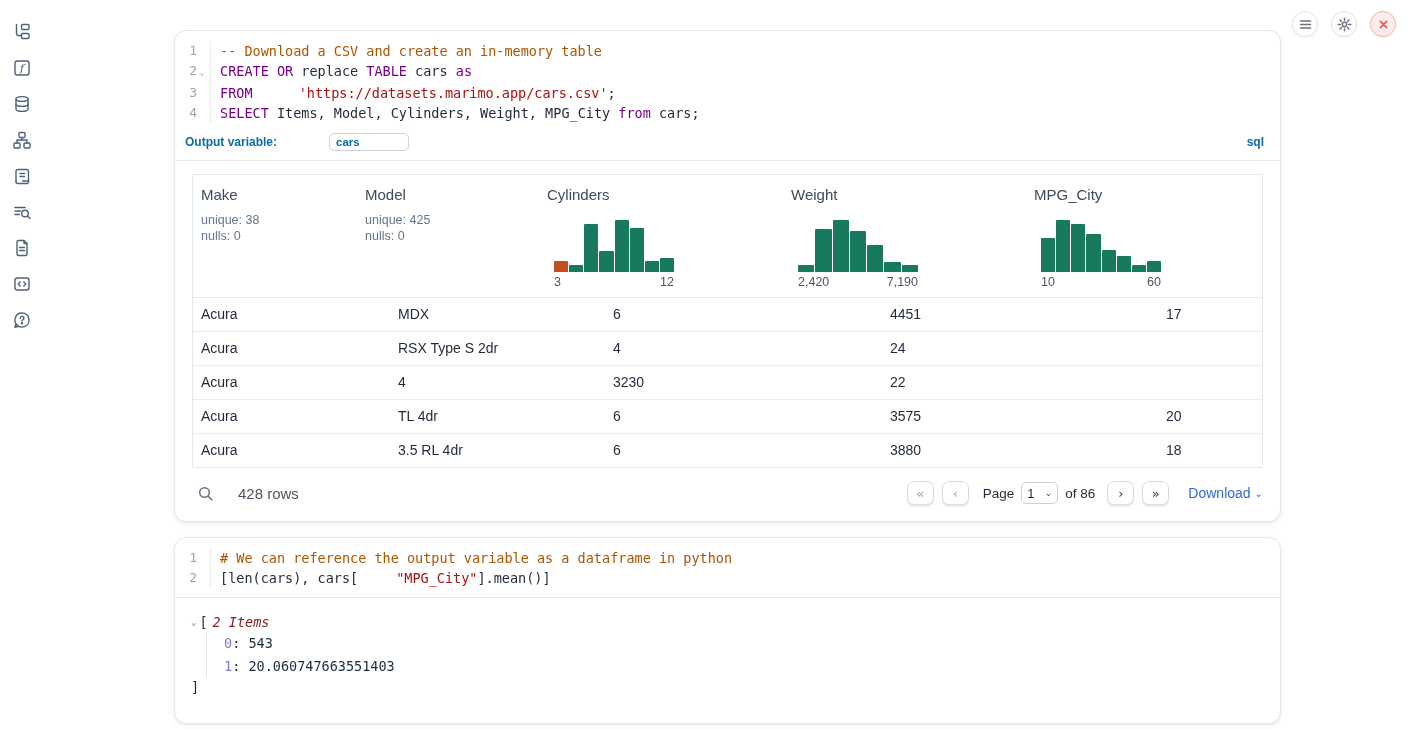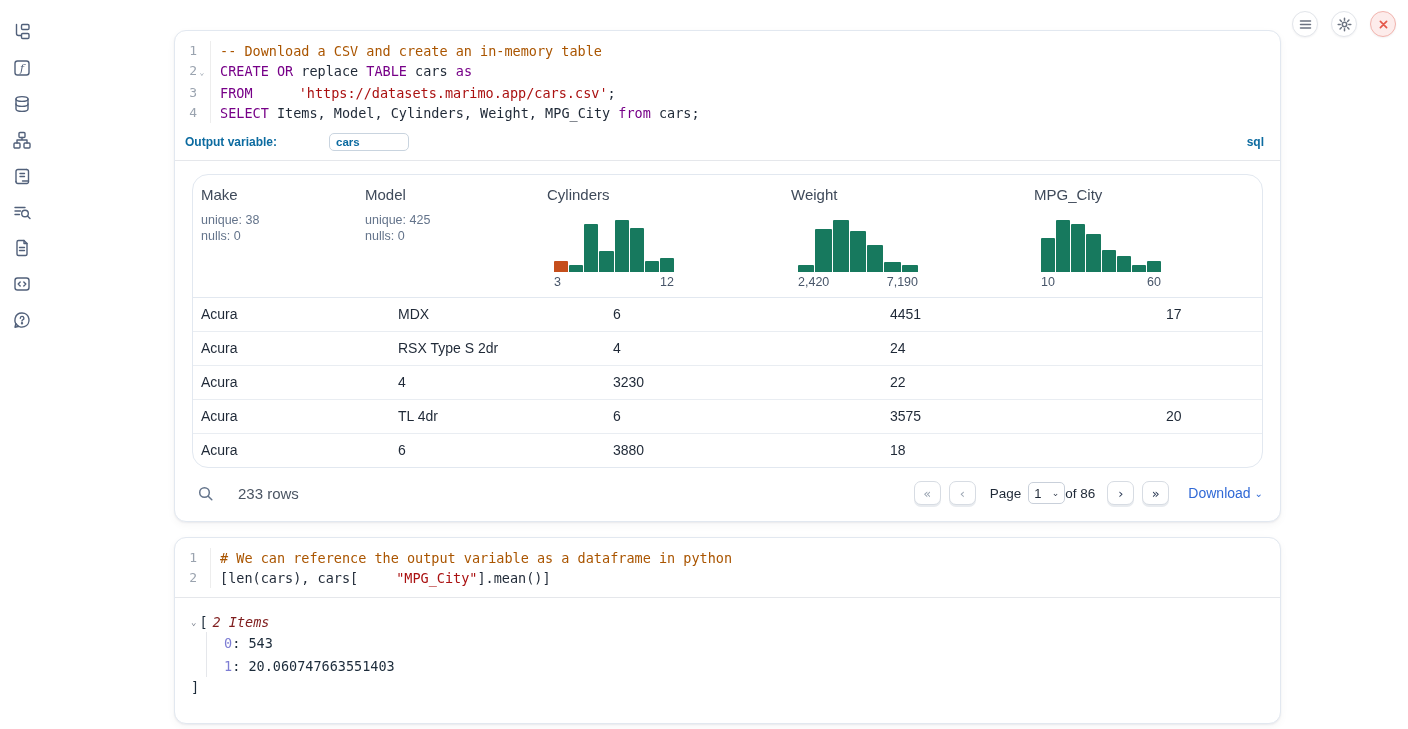--- a/index.html
+++ b/index.html
@@ -47,21 +47,21 @@
   .outvar-label { font-size:12px; font-weight:bold; color:var(--accent); }
   .outvar-input { width:80px; height:18px; margin-left:8px; border:1px solid #c9d4df; border-radius:5px;
                   padding:0 6px; font-size:11.5px; font-weight:bold; color:var(--accent);
                   font-family:"Liberation Sans", sans-serif; outline:none; }
   .lang-badge { margin-left:auto; font-size:12px; font-weight:600; color:var(--accent); }
 
   .divider { border-top:1px solid #e5e7eb; }
 
   
   .output-area { padding:13px 17px 16px; }
-  .table-box { border:1px solid #e2e8f0; border-radius:16px; overflow:hidden; }
+  .table-box { border:1px solid #e2e8f0; border-radius:1px; overflow:hidden; }
   .thead, .tr { display:grid; grid-template-columns:164px 182px 244px 243px 1fr; }
   .thead { border-bottom:1px solid #e2e8f0; }
   .th { height:122px; padding:11px 8px 8px; display:flex; flex-direction:column; cursor:pointer; }
   .th-name { font-size:15px; color:#3f4a5a; }
   .th-stats { margin-top:9px; font-size:12.5px; color:#64748b; line-height:16px; }
   .hist { margin-top:auto; width:120px; margin-left:7px; }
   .hist-bars { display:flex; align-items:flex-end; gap:1px; height:55px; }
   .hist-bar { flex:1; border-radius:1px 1px 0 0; }
   .hist-labels { display:flex; justify-content:space-between; font-size:12.5px; color:#475569; margin-top:3px; }
   .tr { border-top:1px solid #e9edf2;gap:33px; }
@@ -78,21 +78,21 @@
             box-shadow:0 2px 0 #e8ebef; cursor:pointer; font-size:13px; line-height:1;
             display:flex; align-items:center; justify-content:center; font-family:"DejaVu Sans", sans-serif; }
   .pg-btn.light { color:#9aa4b2; }
   .pg-btn.dark { color:#2b3a55; }
   .pg-btn + .pg-btn { margin-left:8px; }
   .page-label { margin-left:14px; font-size:13.5px; color:#1f2937; }
   .page-select { margin-left:7px; width:37px; height:22px; border:1px solid #c9d0da; border-radius:5px;
                  display:flex; align-items:center; padding:0 5px; cursor:pointer; background:#fff; }
   .page-select .val { font-size:13px; color:#1f2937; }
   .page-select .chev { margin-left:auto; font-size:9px; color:#374151; }
-  .page-of { margin-right:12px; font-size:13.5px; color:#1f2937; }
+  .page-of { margin-left:7px; margin-right:12px; font-size:13.5px; color:#1f2937; }
   .download { margin-left:19px; border:none; background:transparent; color:var(--link); font-size:14px;
               cursor:pointer; display:flex; align-items:center; gap:4px; font-family:"Liberation Sans", sans-serif; }
   .download .chev { font-size:10px; }
 
   
   .tree-area { padding:16px 16px 26px; font-family:"DejaVu Sans Mono", monospace; font-size:13.5px; color:#1c2b3a; }
   .tree-head { display:flex; align-items:center; }
   .tree-caret { font-size:9px; color:#6b7280; margin-right:3px; cursor:pointer; }
   .tree-items-label { color:#7f1d1d; font-style:italic; margin-left:5px; }
   .tree-children { margin-left:15px; border-left:1px solid #e5e7eb; padding-left:17px; margin-top:2px; }
@@ -330,37 +330,38 @@
             </div>
             <div class="tr">
               <div class="td">Acura</div>
               <div class="td">TL 4dr</div>
               <div class="td">6</div>
               <div class="td">3575</div>
               <div class="td">20</div>
             </div>
             <div class="tr">
               <div class="td">Acura</div>
+              <div class="td">3.5 RL 4dr</div>
               <div class="td">6</div>
               <div class="td">3880</div>
               <div class="td">18</div>
             </div>
           </div>
       </div>
 
       <div class="table-footer">
         <button class="search-btn">
           <span style="display:flex">
             <svg viewBox="0 0 17 17">
                 <circle cx="7.5" cy="7.5" r="4.8"></circle>
                 <path d="M11.2 11.2l3.6 3.6"></path>
               </svg>
           </span>
         </button>
-        <span class="rows-count">233 rows</span>
+        <span class="rows-count">428 rows</span>
 
         <div class="pager">
           <button class="pg-btn light">«</button>
           <button class="pg-btn light">‹</button>
           <span class="page-label">Page</span>
           <div class="page-select">
             <span class="val">1</span>
             <span class="chev">⌄</span>
           </div>
           <span class="page-of">of 86</span>

